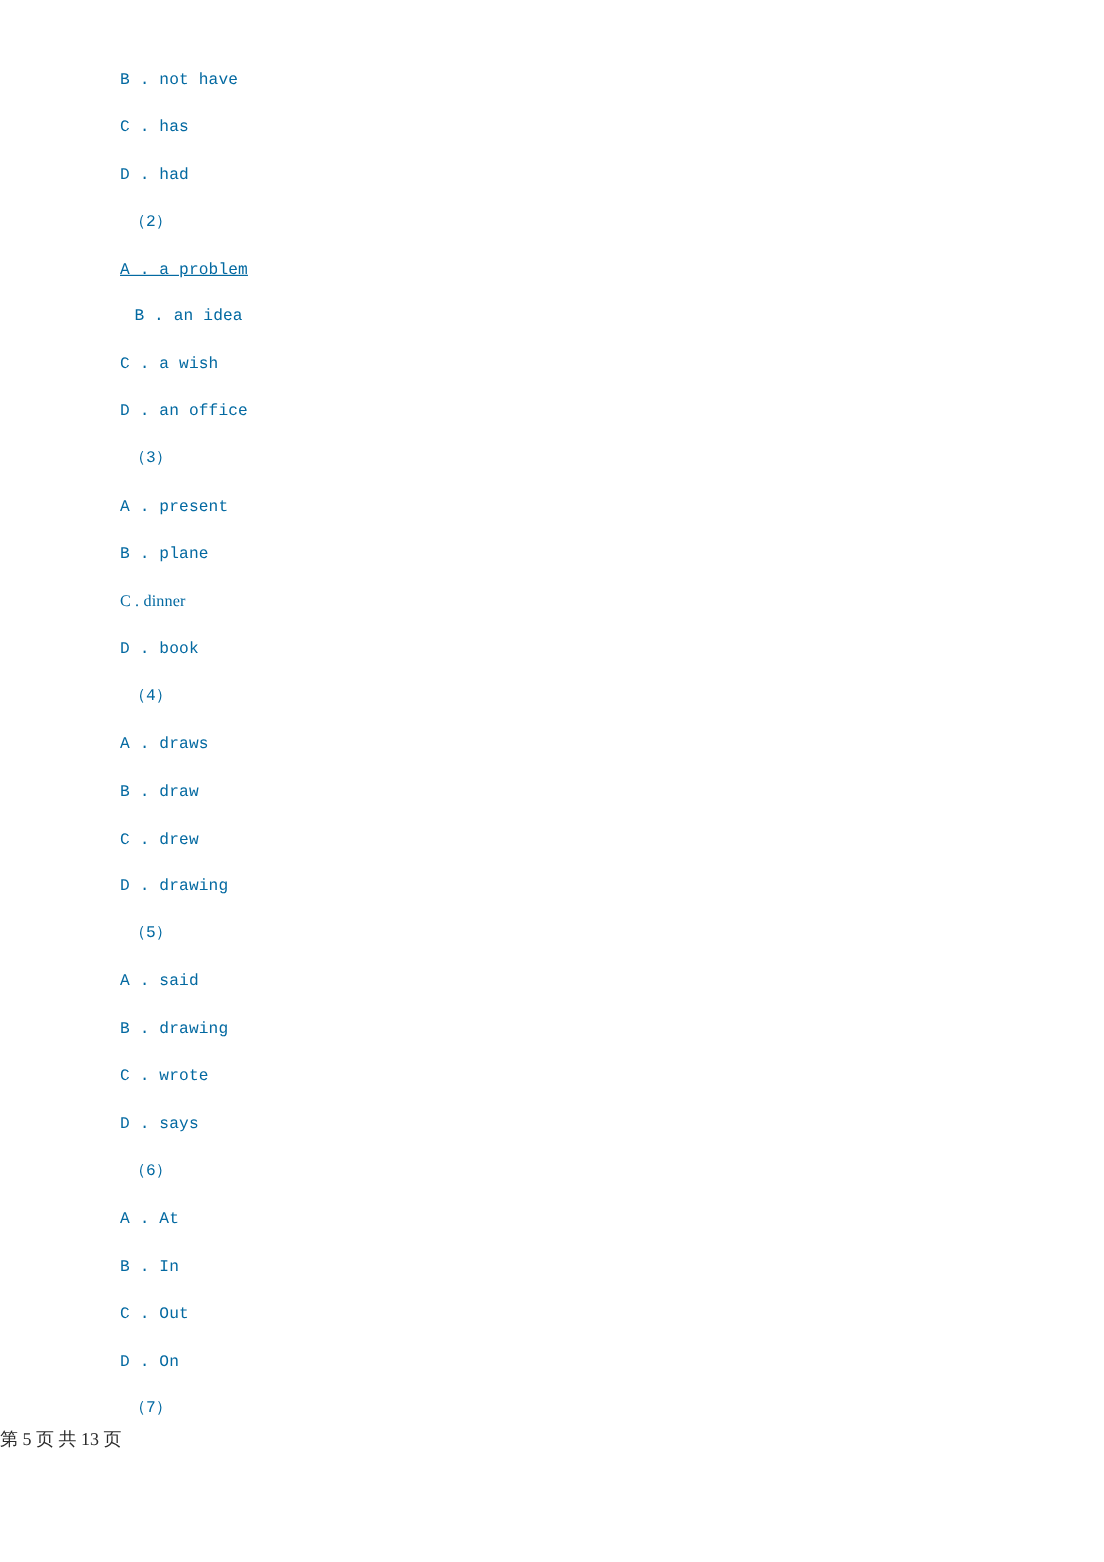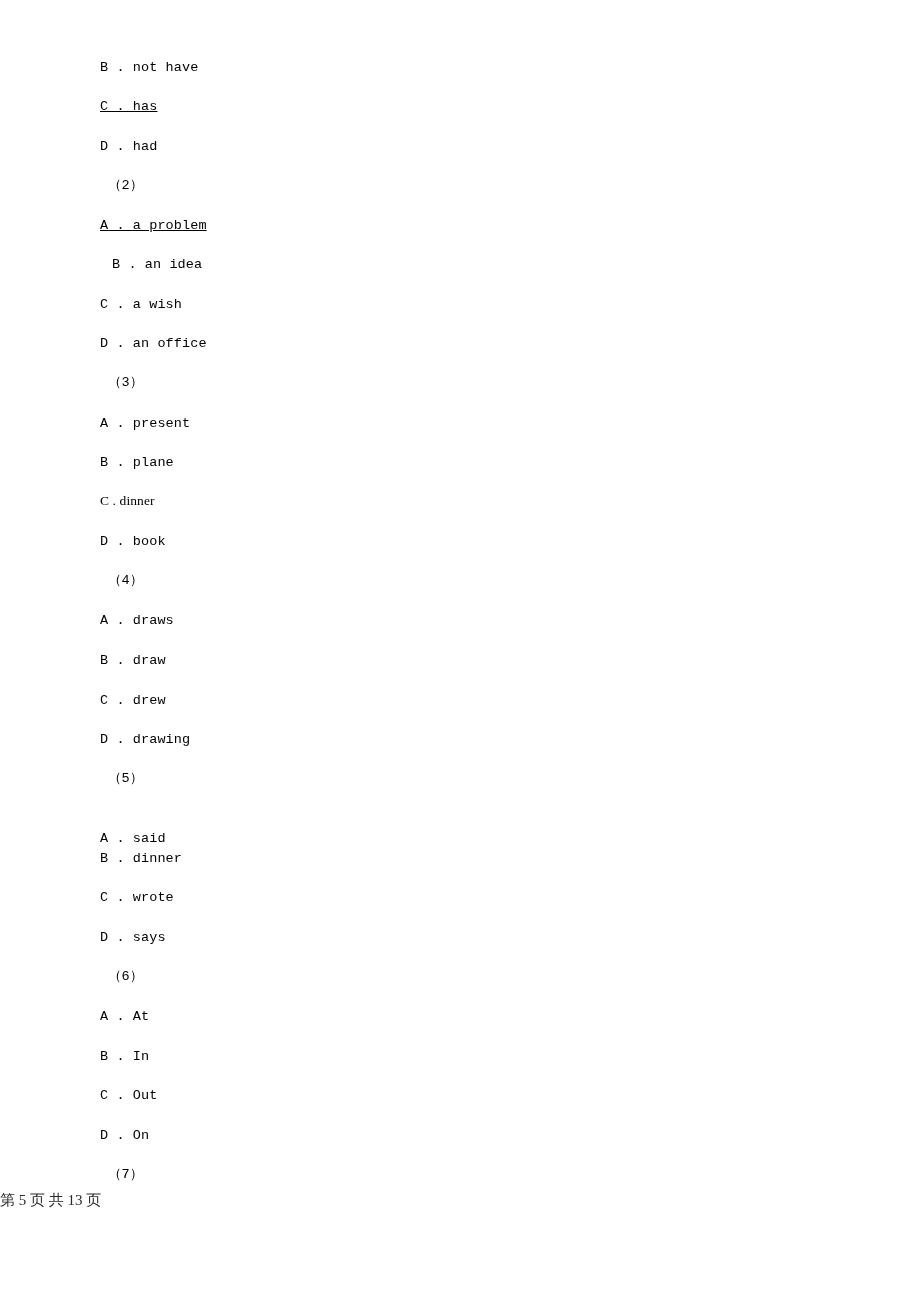--- a/index.html
+++ b/index.html
@@ -26,21 +26,21 @@
     width: 920px;
   }
 
   .line {
     position: absolute;
     left: 100px;
     white-space: pre;
     font-family: "Liberation Mono", "DejaVu Sans Mono", monospace;
     font-size: 13.5px;
     line-height: 16px;
-    color: #000000;
+    color: #0369a1;
     letter-spacing: 0.1px;
     -webkit-font-smoothing: antialiased;
   }
 
   
   .line.option {
     left: 100px;
   }
 
   
@@ -63,40 +63,40 @@
     color: #2b2b2b;
   }
 </style>
 </head>
 <body>
 
 <div id="page">
 
   <div class="doc-body">
       <div class="line option" style="top: 60px;">B . not have</div>
-      <div class="line option" style="top: 99px; text-decoration: underline;">C . has</div>
+      <div class="line option" style="top: 99px;">C . has</div>
       <div class="line option" style="top: 139px;">D . had</div>
       <div class="line qnum" style="top: 178px;">（2）</div>
       <div class="line option" style="top: 218px; text-decoration: underline;">A . a problem</div>
       <div class="line option" style="top: 257px; margin-left: 12px;">B . an idea</div>
       <div class="line option" style="top: 297px;">C . a wish</div>
       <div class="line option" style="top: 336px;">D . an office</div>
       <div class="line qnum" style="top: 375px;">（3）</div>
       <div class="line option" style="top: 416px;">A . present</div>
       <div class="line option" style="top: 455px;">B . plane</div>
       <div class="line option" style="top: 493px; font-family: Liberation Serif, serif;">C . dinner</div>
       <div class="line option" style="top: 534px;">D . book</div>
       <div class="line qnum" style="top: 573px;">（4）</div>
       <div class="line option" style="top: 613px; text-align: center;">A . draws</div>
       <div class="line option" style="top: 653px;">B . draw</div>
       <div class="line option" style="top: 693px; text-align: right;">C . drew</div>
       <div class="line option" style="top: 732px;">D . drawing</div>
       <div class="line qnum" style="top: 771px;">（5）</div>
-      <div class="line option" style="top: 811px; margin-top: 20px;">A . said</div>
-      <div class="line option" style="top: 851px;">B . dinner</div>
+      <div class="line option" style="top: 811px;">A . said</div>
+      <div class="line option" style="top: 851px;">B . drawing</div>
       <div class="line option" style="top: 890px;">C . wrote</div>
       <div class="line option" style="top: 930px;">D . says</div>
       <div class="line qnum" style="top: 969px;">（6）</div>
       <div class="line option" style="top: 1009px;">A . At</div>
       <div class="line option" style="top: 1049px;">B . In</div>
       <div class="line option" style="top: 1088px;">C . Out</div>
       <div class="line option" style="top: 1128px;">D . On</div>
       <div class="line qnum" style="top: 1167px;">（7）</div>
     </div>
 

